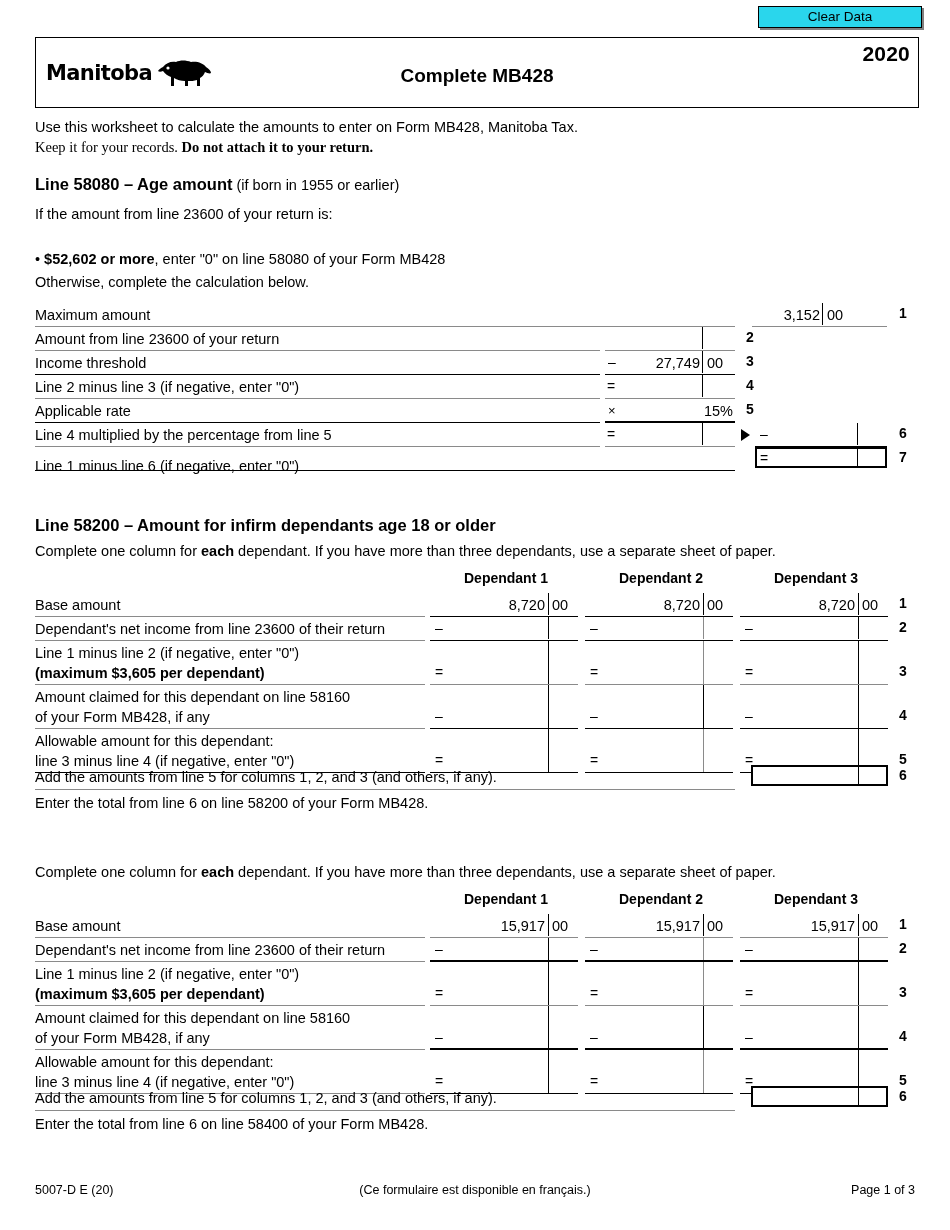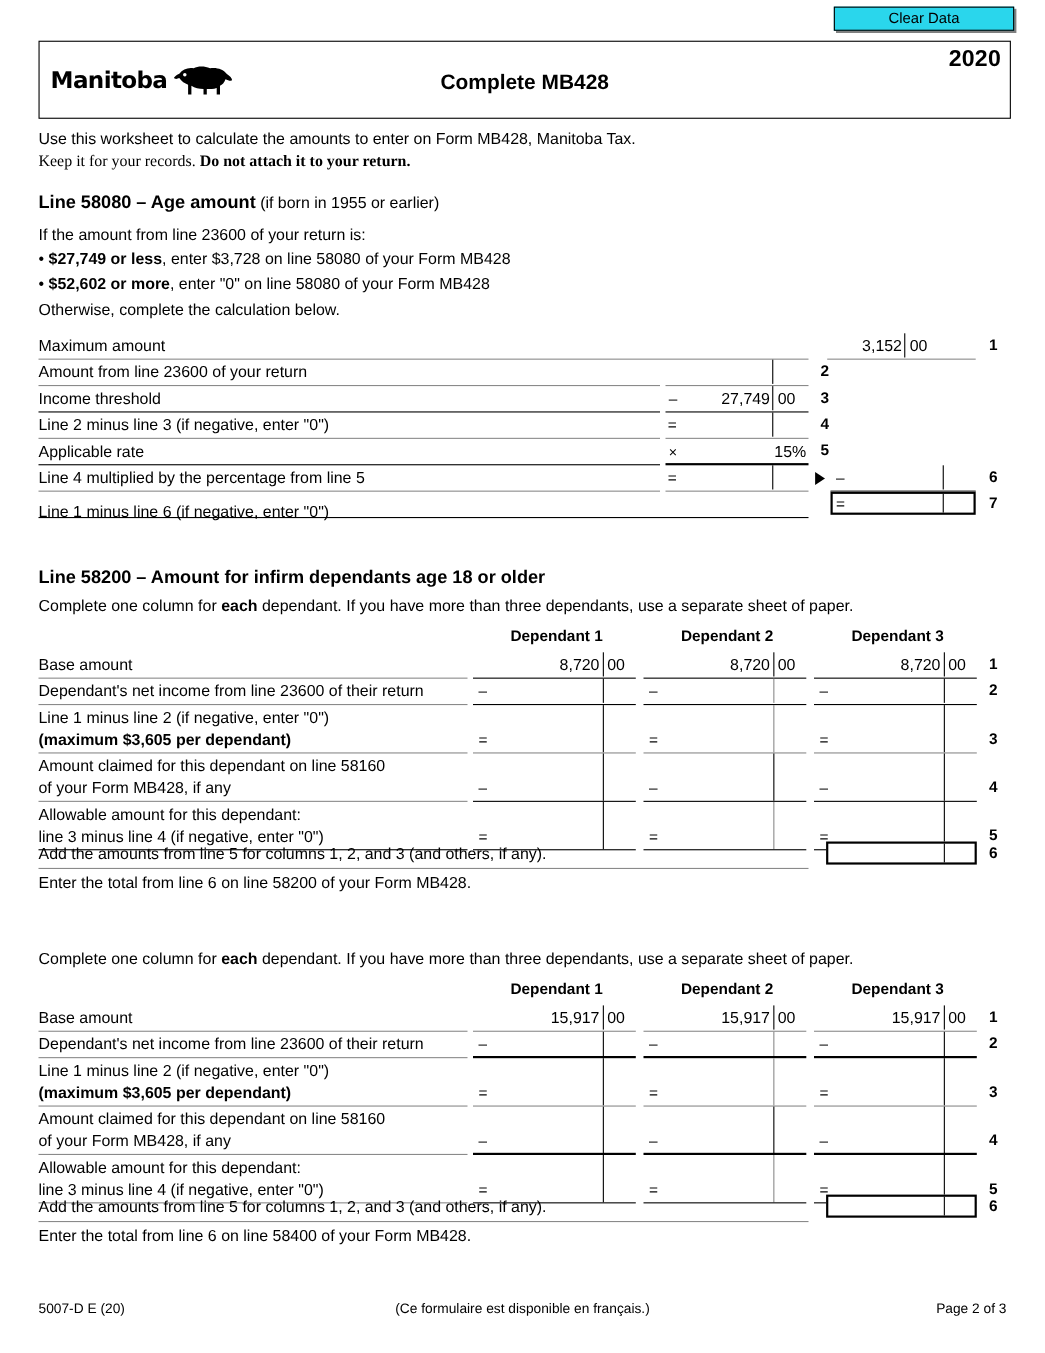--- a/index.html
+++ b/index.html
@@ -93,21 +93,20 @@
     <div class="wstitle">Complete MB428</div>
   </div>
 
   <div class="t" style="left:35px;top:118px;">Use this worksheet to calculate the amounts to enter on Form MB428, Manitoba Tax.</div>
   <div class="t" style="left:35px;top:138px;font-family:Liberation Serif, serif;"><span>Keep it for your records. </span><span class="b">Do not attach it to your return.</span></div>
 
   <div class="t h2" style="left:35px;top:174px;"><span>Line 58080 – Age amount</span><span style="font-size:14.5px;font-weight:normal;"> <span>(if born in 1955 or earlier)</span></span></div>
 
   <div class="t" style="left:35px;top:205px;">If the amount from line 23600 of your return is:</div>
 
-  <div class="t" style="left:35px;top:227px;">•&nbsp;<span class="b">$27,749 or less</span><span>, enter $3,728 on line 58080 of your Form MB428</span></div>
 
   <div class="t" style="left:35px;top:250px;">•&nbsp;<span class="b">$52,602 or more</span><span>, enter "0" on line 58080 of your Form MB428</span></div>
 
   <div class="t" style="left:35px;top:273px;">Otherwise, complete the calculation below.</div>
 
   <div class="t" style="left:35px;top:306px;">Maximum amount</div>
   <div class="amt" style="left:690px;top:306px;width:130px;">3,152</div>
   <div class="t" style="left:827px;top:306px;">00</div>
   <div class="vline" style="left:822px;top:303px;height:22px;"></div>
   <div class="rule grey" style="left:35px;top:326px;width:700px;"></div>
@@ -363,15 +362,15 @@
   <div class="rule grey" style="left:35px;top:1110px;width:700px;"></div>
   <div class="boxfield" style="left:751px;top:1086px;width:137px;height:21px;">
     <div class="cents" style="left:105px;"></div>
   </div>
   <div class="lineno" style="left:899px;top:1088px;">6</div>
 
   <div class="t" style="left:35px;top:1115px;">Enter the total from line 6 on line 58400 of your Form MB428.</div>
 
   <div class="footer" style="left:35px;">5007-D E (20)</div>
   <div class="footer" style="left:0;width:950px;text-align:center;">(Ce formulaire est disponible en français.)</div>
-  <div class="footer" style="right:35px;text-align:right;">Page 2 of 3</div>
+  <div class="footer" style="right:35px;text-align:right;">Page 1 of 3</div>
 
 </div>
 
 </body></html>

